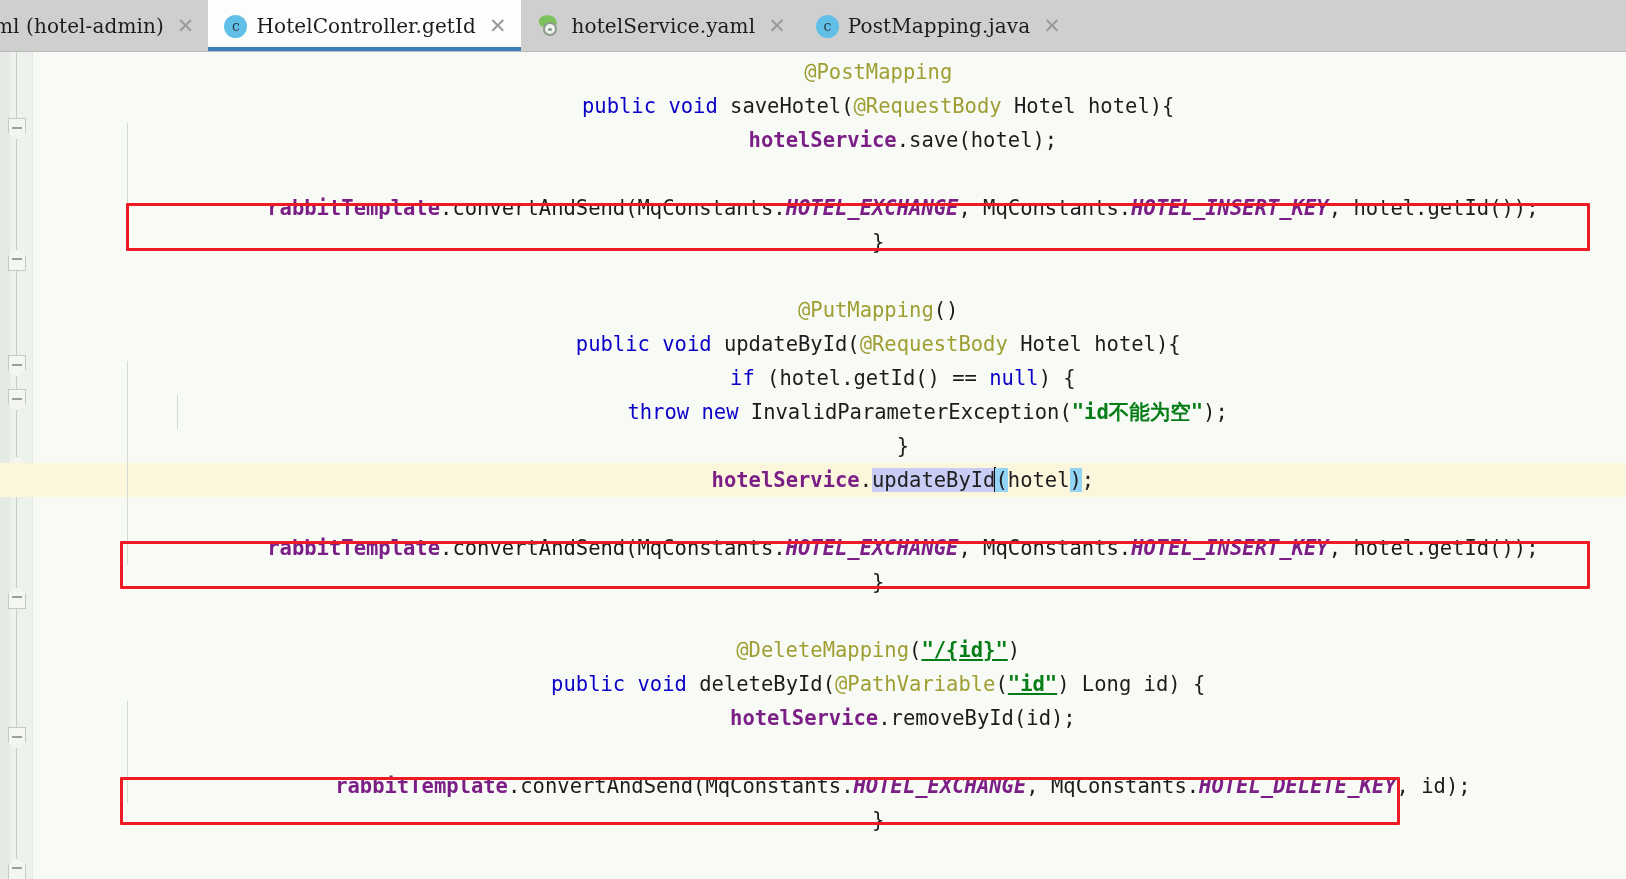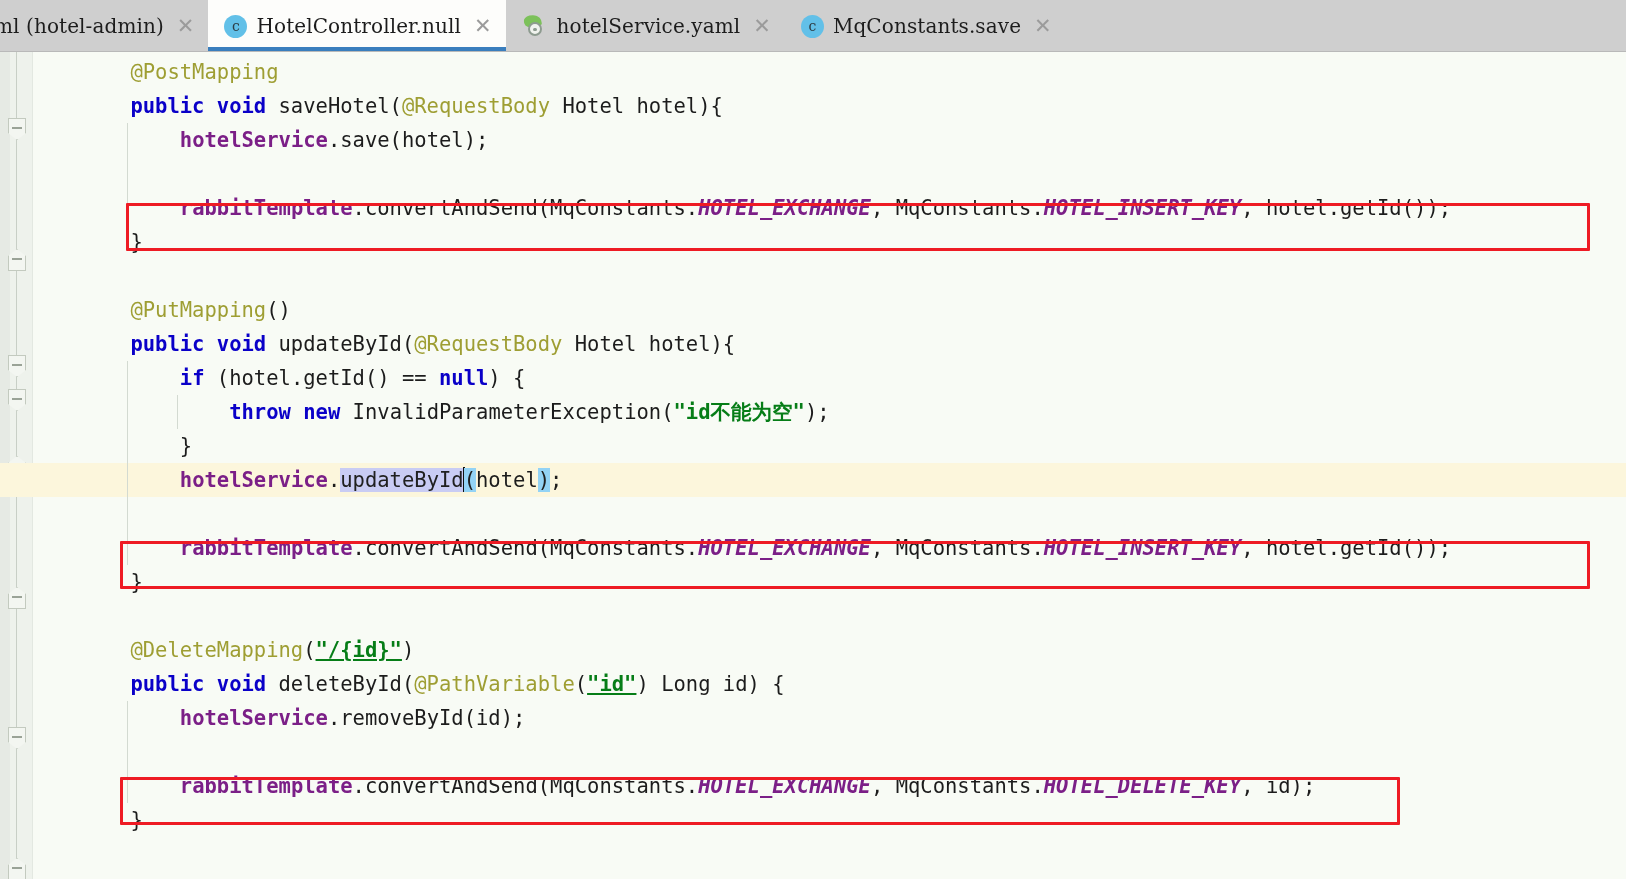--- a/index.html
+++ b/index.html
@@ -155,41 +155,42 @@
     font-size: 20.5px;
     line-height: 34px;
     color: #202020;
     white-space: pre;
     padding-top: 3px;
   }
   .line {
     height: 34px;
     position: relative;
     padding-left: 48px;
+    text-align: center;
   }
   
   .indent-guide {
     position: absolute;
     top: 0; height: 34px;
     width: 1px;
     background: #d3dad1;
   }
 
   
   #current-line-highlight {
     position: absolute;
     left: 0; top: 0;
     width: 1626px; height: 34px;
     background: #fcf6dc;
     pointer-events: none;
   }
 
   
   .k-ann     { color: #9e9e33; }            
-  .k-kw      { color: #0a00c8; font-weight: bold; }
+  .k-kw      { color: #0a00c8; font-weight: normal; }
   .k-field   { color: #7b1f87; font-weight: bold; }  
   .k-static  { color: #7b1f87; font-style: italic; font-weight: bold; } 
   .k-str     { color: #067d17; font-weight: bold; }  
   .k-str-u   { color: #067d17; font-weight: bold; text-decoration: underline; }
   .k-plain   { color: #1c1c1c; }
 
   
   .sel { background: #c9ccf4; }
   
   .brace-match { background: #93d3f5; }
@@ -214,34 +215,34 @@
 </head>
 <body>
 
 <div id="tab-bar">
     <div class="tab inactive" style="padding-left: 0px; margin-left: -6px;">
       <span class="tab-label">ml (hotel-admin)</span>
       <span class="tab-close">✕</span>
     </div>
     <div class="tab active">
       <span class="icon-java">c</span>
-      <span class="tab-label">HotelController.null</span>
+      <span class="tab-label">HotelController.getId</span>
       <span class="tab-close">✕</span>
     </div>
     <div class="tab inactive">
       <span class="icon-spring">
         <span class="leaf"></span>
         <span class="gear"></span>
       </span>
       <span class="tab-label">hotelService.yaml</span>
       <span class="tab-close">✕</span>
     </div>
     <div class="tab inactive">
       <span class="icon-java">c</span>
-      <span class="tab-label">MqConstants.save</span>
+      <span class="tab-label">PostMapping.java</span>
       <span class="tab-close">✕</span>
     </div>
   </div>
 
 <div id="editor">
   <div id="gutter">
     <div id="gutter-strip"></div>
     <div id="fold-line"></div>
   <div class="fold-marker down" style="top: 66px;">
         <span class="bar"></span>

